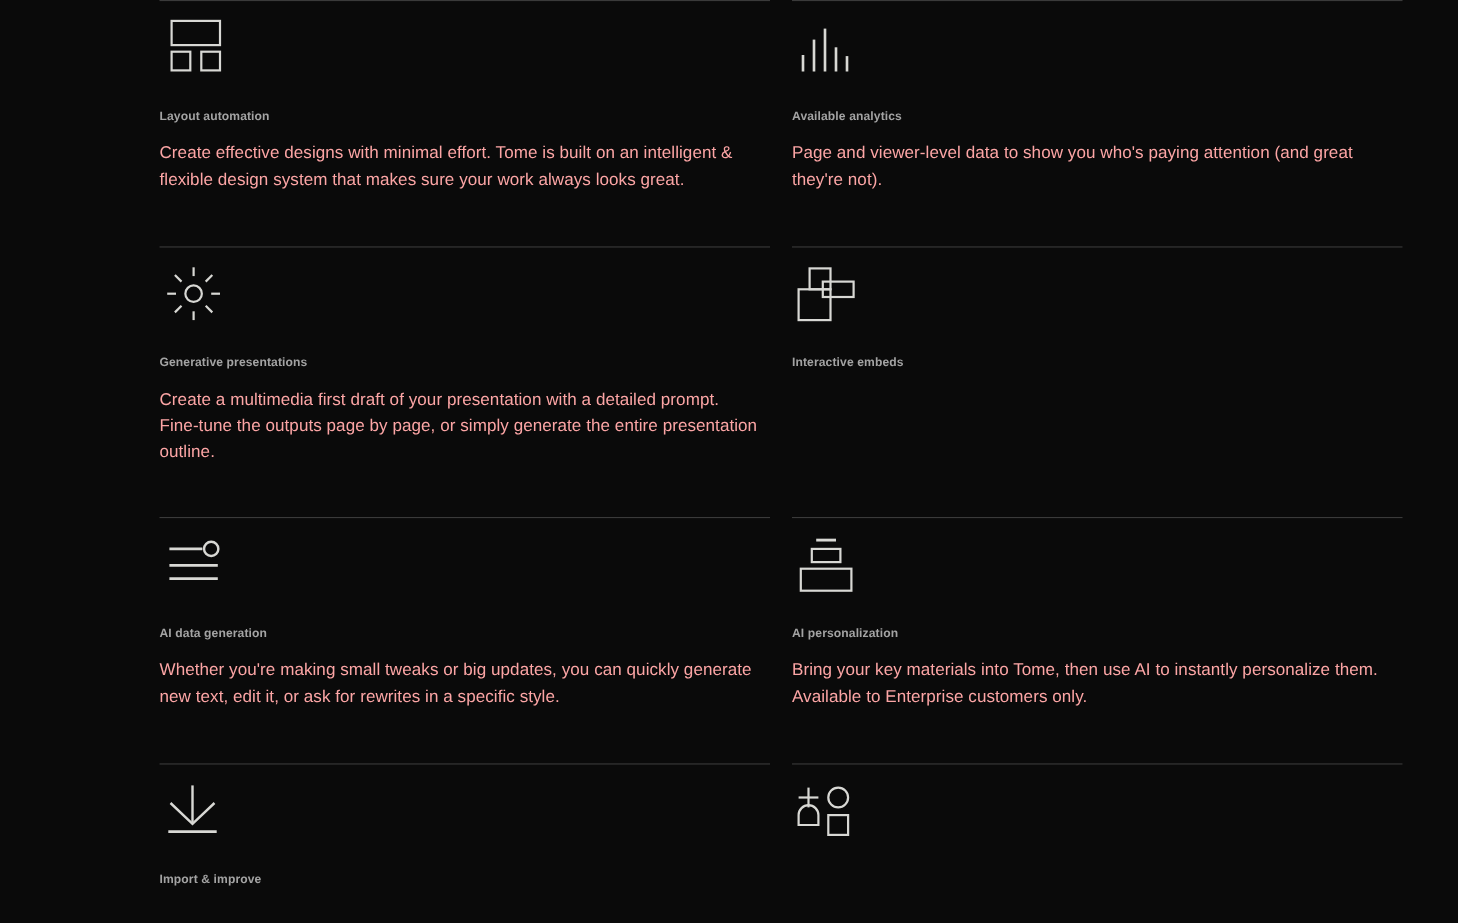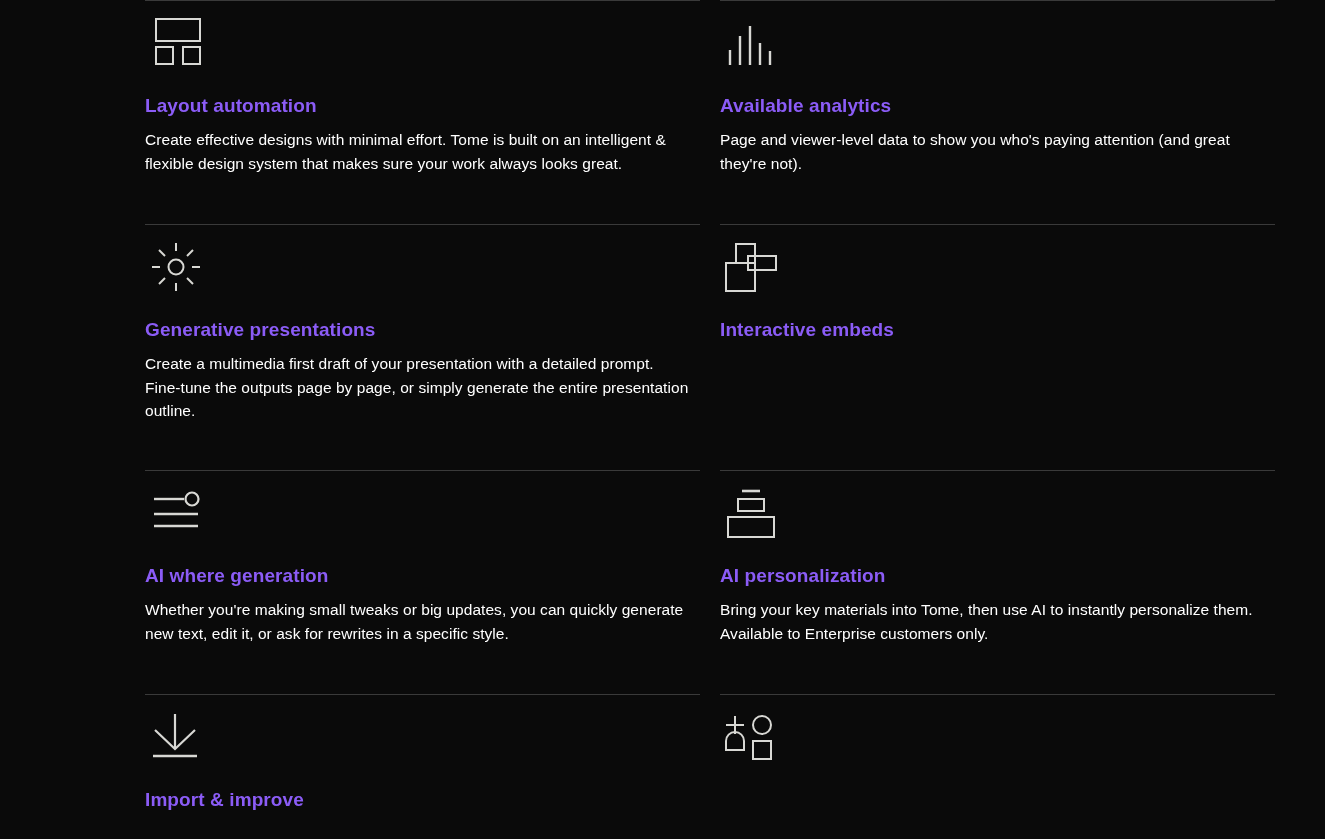--- a/index.html
+++ b/index.html
@@ -47,33 +47,33 @@
   .icon-wrap {
     height: 62px;
     display: flex;
     align-items: flex-start;
     margin-bottom: 16px;
   }
 
   .icon-wrap svg { display: block; overflow: visible; }
 
   .feature-title {
-    font-size: 19px;
+    font-size: 11px;
     line-height: 20px;
     font-weight: 700;
-    color: #8b5cf6;
+    color: #a3a3a3;
     letter-spacing: 0.1px;
     margin-bottom: 12px;
   }
 
   .feature-desc {
     font-size: 15.5px;
     line-height: 23.5px;
     font-weight: 400;
-    color: #ffffff;
+    color: #fca5a5;
     letter-spacing: 0.05px;
     max-width: 560px;
   }
 
   
   .row-1 .feature-card { min-height: 224px; }
   .row-2 .feature-card { min-height: 246px; }
   .row-3 .feature-card { min-height: 224px; }
   .row-4 .feature-card { min-height: 140px; }
 
@@ -151,21 +151,21 @@
 
     <div class="feature-card">
       <div class="icon-wrap">
         <svg width="60" height="44" viewBox="0 0 60 44" fill="none" stroke="#d8d8d4" stroke-width="2.4">
           <line x1="9" y1="11" x2="39" y2="11"></line>
           <circle cx="47" cy="11" r="6.5" stroke-width="2.2"></circle>
           <line x1="9" y1="26" x2="53" y2="26"></line>
           <line x1="9" y1="38" x2="53" y2="38"></line>
         </svg>
       </div>
-      <div class="feature-title">AI where generation</div>
+      <div class="feature-title">AI data generation</div>
       <div class="feature-desc">Whether you're making small tweaks or big updates, you can quickly generate new text, edit it, or ask for rewrites in a specific style.</div>
     </div>
 
     <div class="feature-card">
       <div class="icon-wrap">
         <svg width="62" height="50" viewBox="0 0 62 50" fill="none" stroke="#d8d8d4" stroke-width="2">
           <line x1="22" y1="3" x2="40" y2="3" stroke-width="2.6"></line>
           <rect x="18" y="11" width="26" height="12"></rect>
           <rect x="8" y="29" width="46" height="20"></rect>
         </svg>

